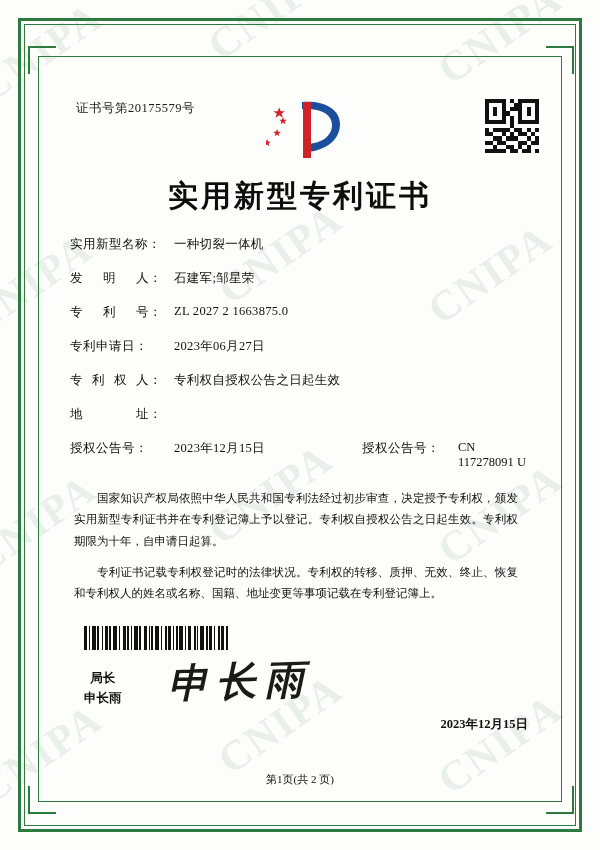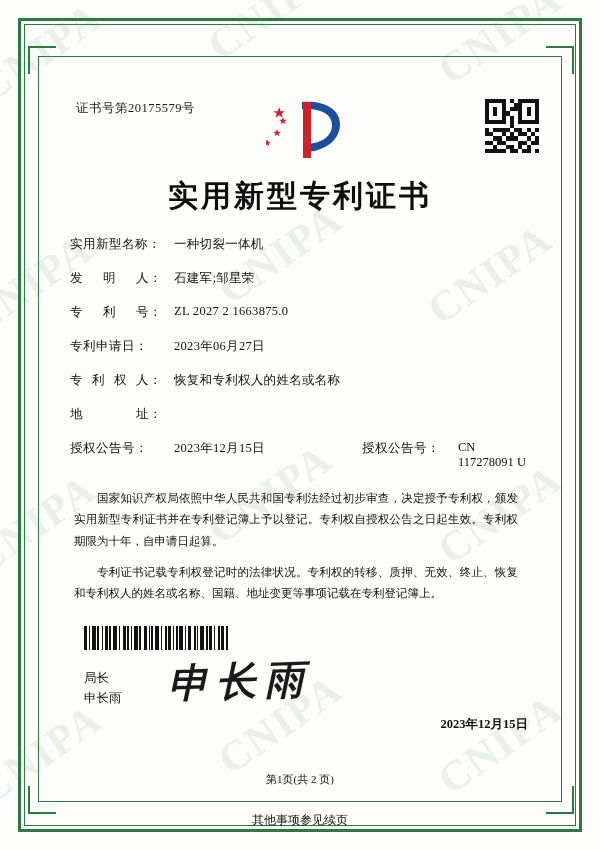--- a/index.html
+++ b/index.html
@@ -201,21 +201,22 @@
   .barcode span { display: block; background: #111; }
 
   .signature-block {
     position: absolute;
     left: 46px;
     top: 612px;
     font-family: "Liberation Serif", serif;
     font-size: 12.5px;
     color: #111;
     line-height: 1.6;
-    font-weight: normal;
+    font-weight: bold;
+    text-align: center;
   }
   .hand-sign {
     position: absolute;
     left: 130px;
     top: 598px;
     font-family: "Liberation Serif", serif;
     font-size: 40px;
     color: #1a1a1a;
     letter-spacing: 8px;
     font-style: italic;
@@ -501,21 +502,21 @@
         <div class="field-value">2023年06月27日</div>
       </div>
 
       <div class="field-row">
         <div class="field-label spaced">
           <span>专</span>
           <span>利</span>
           <span>权</span>
           <span>人：</span>
         </div>
-        <div class="field-value">恢复和专利权人的姓名或名称</div>
+        <div class="field-value">专利权自授权公告之日起生效</div>
       </div>
 
       <div class="field-row">
         <div class="field-label spaced">
           <span>地</span>
           <span>址：</span>
         </div>
       </div>
 
       <div class="field-row dual">
@@ -610,15 +611,14 @@
       <div>局长</div>
       <div>申长雨</div>
     </div>
 
     <div class="issue-date">2023年12月15日</div>
 
     <div class="page-no">第1页(共 2 页)</div>
 
   </div>
 
-  <div class="footnote">其他事项参见续页</div>
 
 </div>
 
 </body></html>

